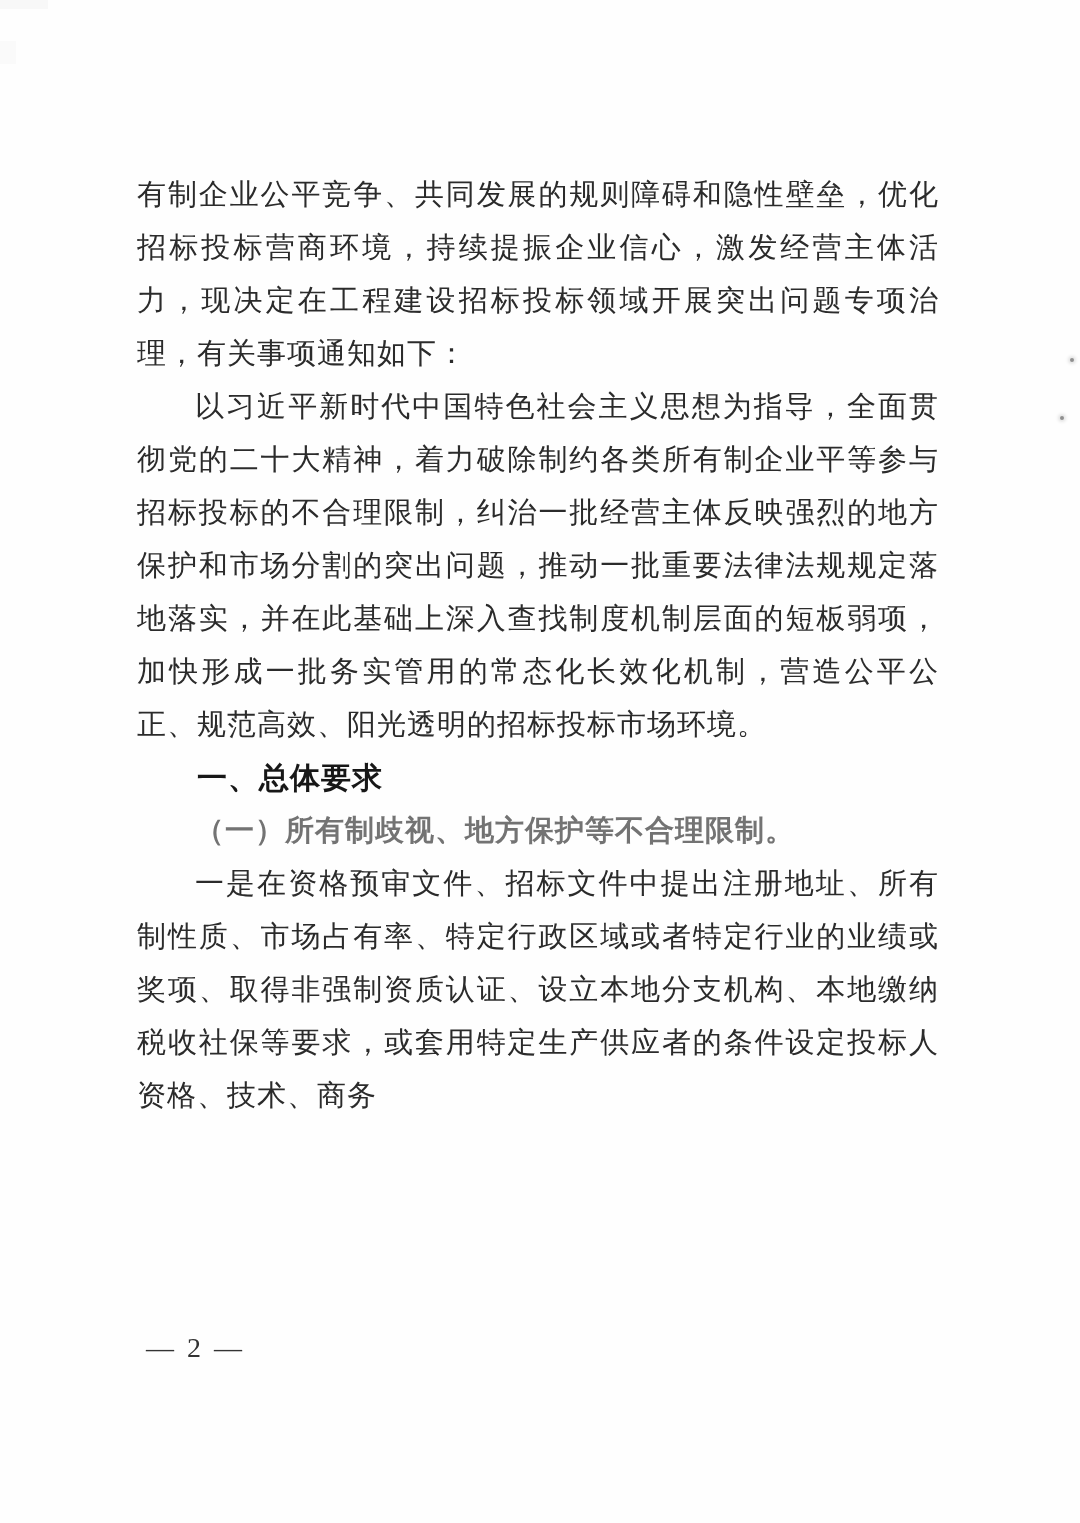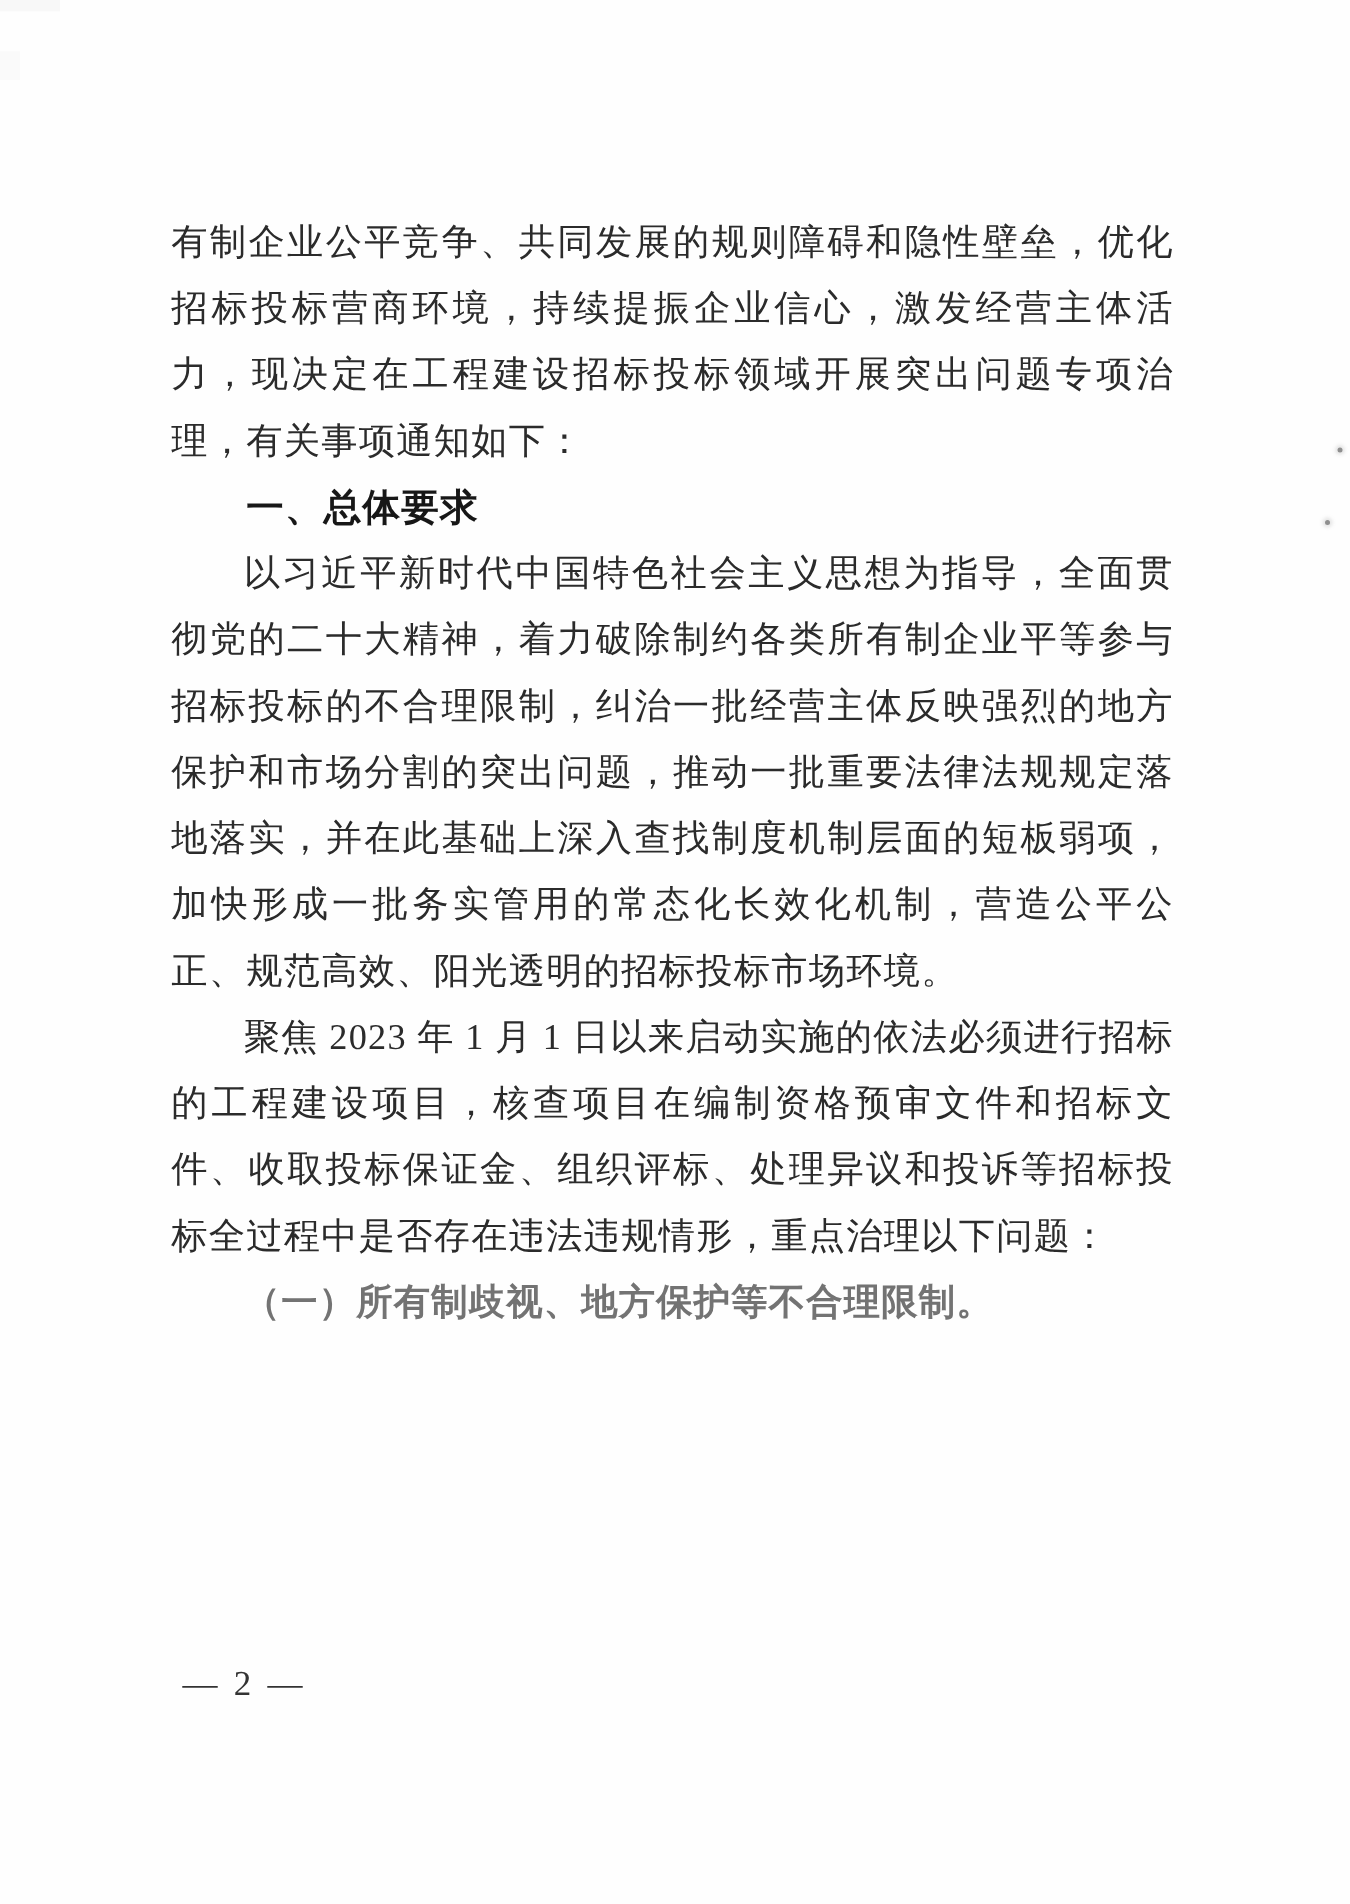--- a/index.html
+++ b/index.html
@@ -78,26 +78,26 @@
 <div class="page">
 
   <div class="artifact artifact-band-top"></div>
   <div class="artifact artifact-band-left"></div>
   <div class="artifact speck speck-1"></div>
   <div class="artifact speck speck-2"></div>
 
   <div class="content">
     <p class="block para para-no-indent">有制企业公平竞争、共同发展的规则障碍和隐性壁垒，优化招标投标营商环境，持续提振企业信心，激发经营主体活力，现决定在工程建设招标投标领域开展突出问题专项治理，有关事项通知如下：</p>
 
+    <p class="block para">以习近平新时代中国特色社会主义思想为指导，全面贯彻党的二十大精神，着力破除制约各类所有制企业平等参与招标投标的不合理限制，纠治一批经营主体反映强烈的地方保护和市场分割的突出问题，推动一批重要法律法规规定落地落实，并在此基础上深入查找制度机制层面的短板弱项，加快形成一批务实管用的常态化长效化机制，营造公平公正、规范高效、阳光透明的招标投标市场环境。</p>
+
     <p class="block section-heading">一、总体要求</p>
 
-    <p class="block para">以习近平新时代中国特色社会主义思想为指导，全面贯彻党的二十大精神，着力破除制约各类所有制企业平等参与招标投标的不合理限制，纠治一批经营主体反映强烈的地方保护和市场分割的突出问题，推动一批重要法律法规规定落地落实，并在此基础上深入查找制度机制层面的短板弱项，加快形成一批务实管用的常态化长效化机制，营造公平公正、规范高效、阳光透明的招标投标市场环境。</p>
 
-
-    <p class="block para">聚焦 2023 年 1 月 1 日以来启动实施的依法必须进行招标的工程建设项目，核查项目在编制资格预审文件和招标文件、收取投标保证金、组织评标、处理异议和投诉等招标投标全过程中是否存在违法违规情形，重点治理以下问题：</p>
 
     <p class="block item-heading">（一）所有制歧视、地方保护等不合理限制。</p>
 
+    <p class="block para">一是在资格预审文件、招标文件中提出注册地址、所有制性质、市场占有率、特定行政区域或者特定行业的业绩或奖项、取得非强制资质认证、设立本地分支机构、本地缴纳税收社保等要求，或套用特定生产供应者的条件设定投标人资格、技术、商务</p>
   </div>
 
   <div class="footer">— 2 —</div>
 
 </div>
 
 </body></html>

